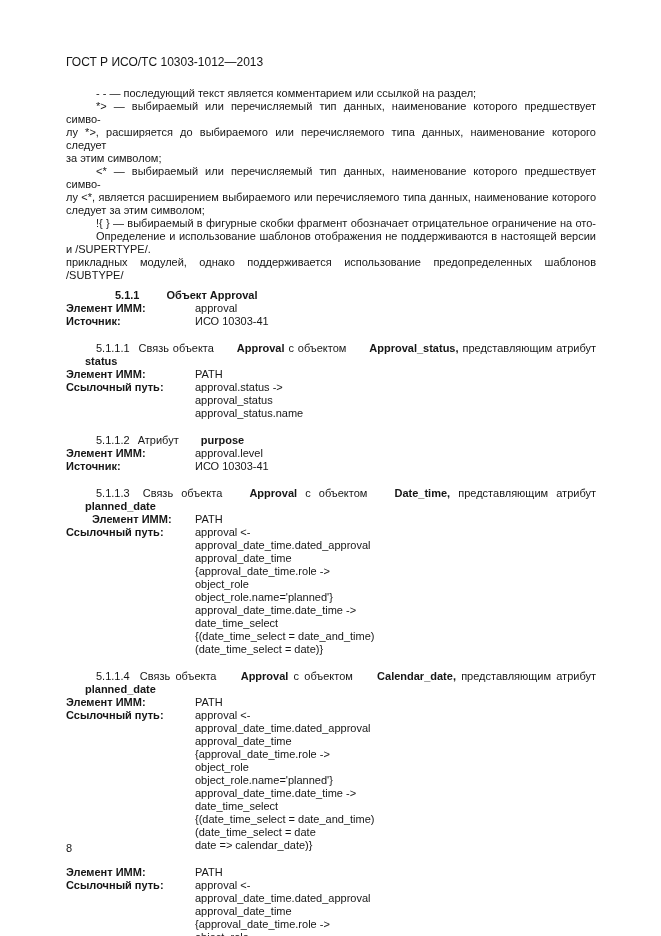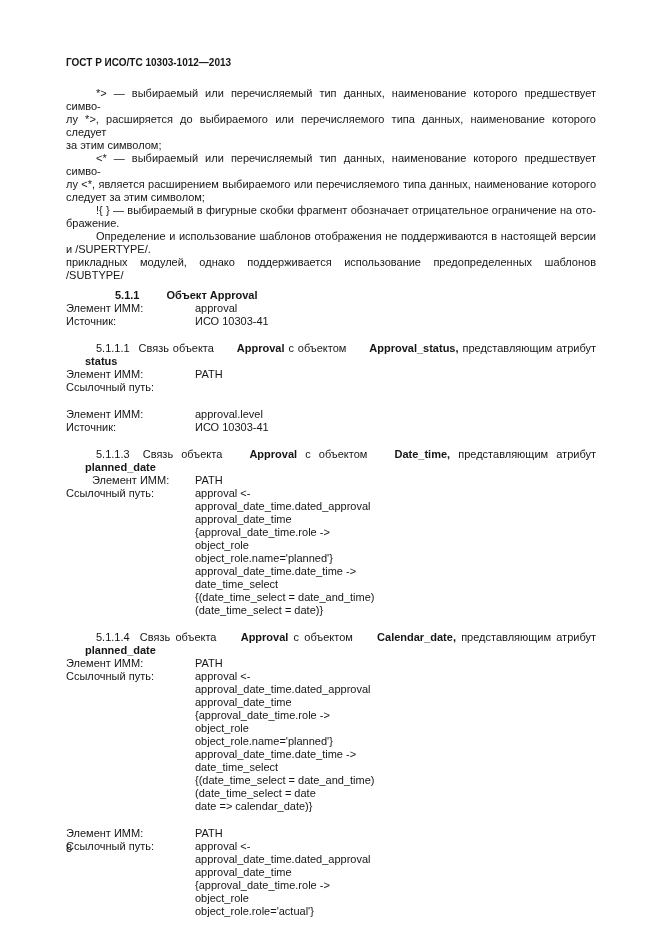--- a/index.html
+++ b/index.html
@@ -3,50 +3,50 @@
 <meta charset="utf-8">
 <style>
   html,body{margin:0;padding:0;background:#ffffff;}
   .page{
     width:661px;height:936px;position:relative;box-sizing:border-box;
     background:#ffffff;color:#161616;
     font-family:"Liberation Sans",sans-serif;
     font-size:11px;line-height:13px;
     padding:56px 65px 0 66px;overflow:hidden;
   }
-  .header{font-weight:bold;font-size:10px;margin-bottom:18px;white-space:nowrap;}
+  .header{font-weight:normal;font-size:12px;margin-bottom:18px;white-space:nowrap;}
   .txt-line{white-space:normal;}
   .indent{text-indent:30px;}
   .just{text-align:justify;text-align-last:justify;}
   .b{font-weight:bold;padding-left:19px;}
   .num{padding-right:5px;}
   .section{margin-top:14px;}
   #sections .section:first-child{margin-top:7px;}
   .h-line{}
   .row{display:flex;align-items:flex-start;}
-  .lab{width:129px;flex:none;box-sizing:border-box;}
+  .lab{width:129px;flex:none;box-sizing:border-box;font-weight:bold;}
   .lab-ind{padding-left:26px;}
   .val{flex:1;min-width:0;}
   .val-line{white-space:nowrap;}
   .page-number{position:absolute;left:66px;top:842px;}
 </style>
 </head>
 <body>
 
 <div class="page">
   <div class="header">ГОСТ Р ИСО/ТС 10303-1012—2013</div>
   <div id="intro">
+      <div class="txt-line indent">- - — последующий текст является комментарием или ссылкой на раздел;</div>
       <div class="txt-line indent just">*&gt; — выбираемый или перечисляемый тип данных, наименование которого предшествует симво-</div>
       <div class="txt-line just">лу *&gt;, расширяется до выбираемого или перечисляемого типа данных, наименование которого следует</div>
       <div class="txt-line">за этим символом;</div>
       <div class="txt-line indent just">&lt;* — выбираемый или перечисляемый тип данных, наименование которого предшествует симво-</div>
       <div class="txt-line just">лу &lt;*, является расширением выбираемого или перечисляемого типа данных, наименование которого</div>
       <div class="txt-line">следует за этим символом;</div>
       <div class="txt-line indent just">!{ } — выбираемый в фигурные скобки фрагмент обозначает отрицательное ограничение на ото-</div>
-      <div class="txt-line">бражение.</div>
       <div class="txt-line indent just">Определение и использование шаблонов отображения не поддерживаются в настоящей версии</div>
       <div class="txt-line">и /SUPERTYPE/.</div>
       <div class="txt-line just">прикладных модулей, однако поддерживается использование предопределенных шаблонов /SUBTYPE/</div>
     </div>
   <div id="sections">
       <div class="section">
         <div class="h-line indent"><span class="num b">5.1.1</span> <span class="b">Объект Approval</span></div>
         <div class="row">
           <div class="lab">Элемент ИММ:</div>
           <div class="val">
@@ -63,23 +63,29 @@
       <div class="section">
         <div class="h-line just indent"><span class="num">5.1.1.1</span> <span>Связь объекта </span><span class="b">Approval</span><span> с объектом </span><span class="b">Approval_status,</span><span> представляющим атрибут </span><span class="b">status</span></div>
         <div class="row">
           <div class="lab">Элемент ИММ:</div>
           <div class="val">
             <div class="val-line">PATH</div>
           </div>
         </div>
         <div class="row">
           <div class="lab">Ссылочный путь:</div>
+          <div class="val">
+            <div class="val-line">approval.status -&gt;</div>
+            <div class="val-line">approval_status</div>
+            <div class="val-line">approval_status.name</div>
+          </div>
         </div>
       </div>
       <div class="section">
+        <div class="h-line indent"><span class="num">5.1.1.2</span> <span>Атрибут </span><span class="b">purpose</span></div>
         <div class="row">
           <div class="lab">Элемент ИММ:</div>
           <div class="val">
             <div class="val-line">approval.level</div>
           </div>
         </div>
         <div class="row">
           <div class="lab">Источник:</div>
           <div class="val">
             <div class="val-line">ИСО 10303-41</div>

